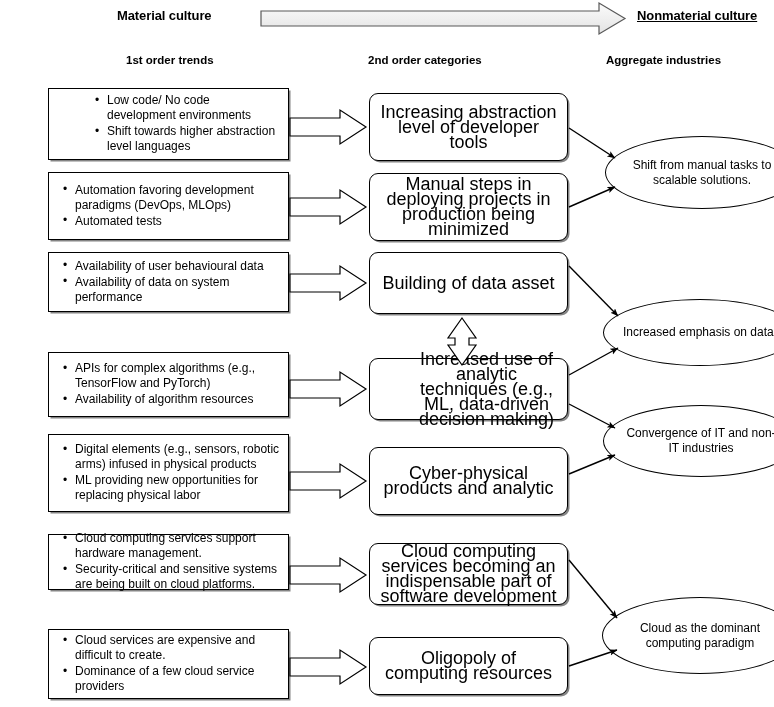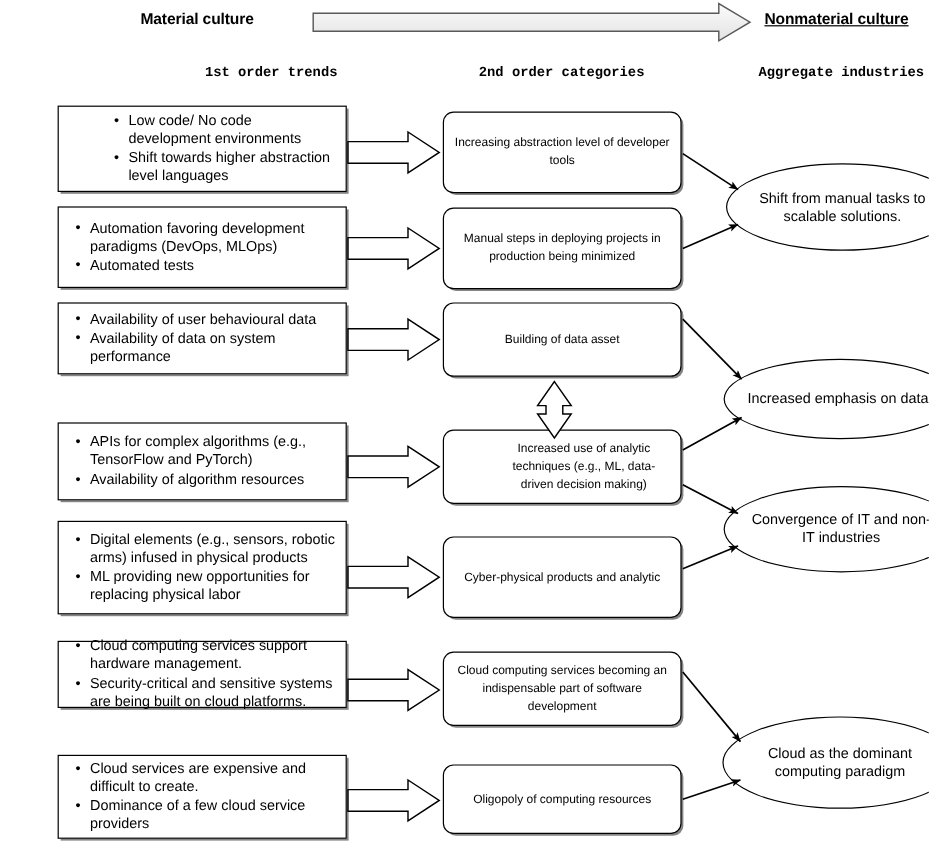--- a/index.html
+++ b/index.html
@@ -36,22 +36,21 @@
     font-size: 13px;
     font-weight: bold;
     white-space: nowrap;
     letter-spacing: -0.1px;
   }
   .col-label {
     position: absolute;
     font-size: 11.5px;
     font-weight: bold;
     white-space: nowrap;
-    text-align: center;
-    font-family: Liberation Mono, monospace;
+    text-align: left;
   }
 
   
   .trend-box {
     position: absolute;
     left: 20px;
     width: 241px;
     box-sizing: border-box;
     border: 1.3px solid #000000;
     background: #ffffff;
@@ -86,21 +85,21 @@
     width: 199px;
     box-sizing: border-box;
     border: 1.3px solid #000000;
     border-radius: 9px;
     background: #ffffff;
     box-shadow: 2px 2px 0 -0.5px rgba(110,110,110,0.85);
     display: flex;
     align-items: center;
     justify-content: center;
     text-align: center;
-    font-size: 10px;
+    font-size: 18px;
     line-height: 15px;
     padding: 3px 8px;
   }
 
   
   .dim-ellipse {
     position: absolute;
     box-sizing: border-box;
     border: 1.3px solid #000000;
     border-radius: 50%;

